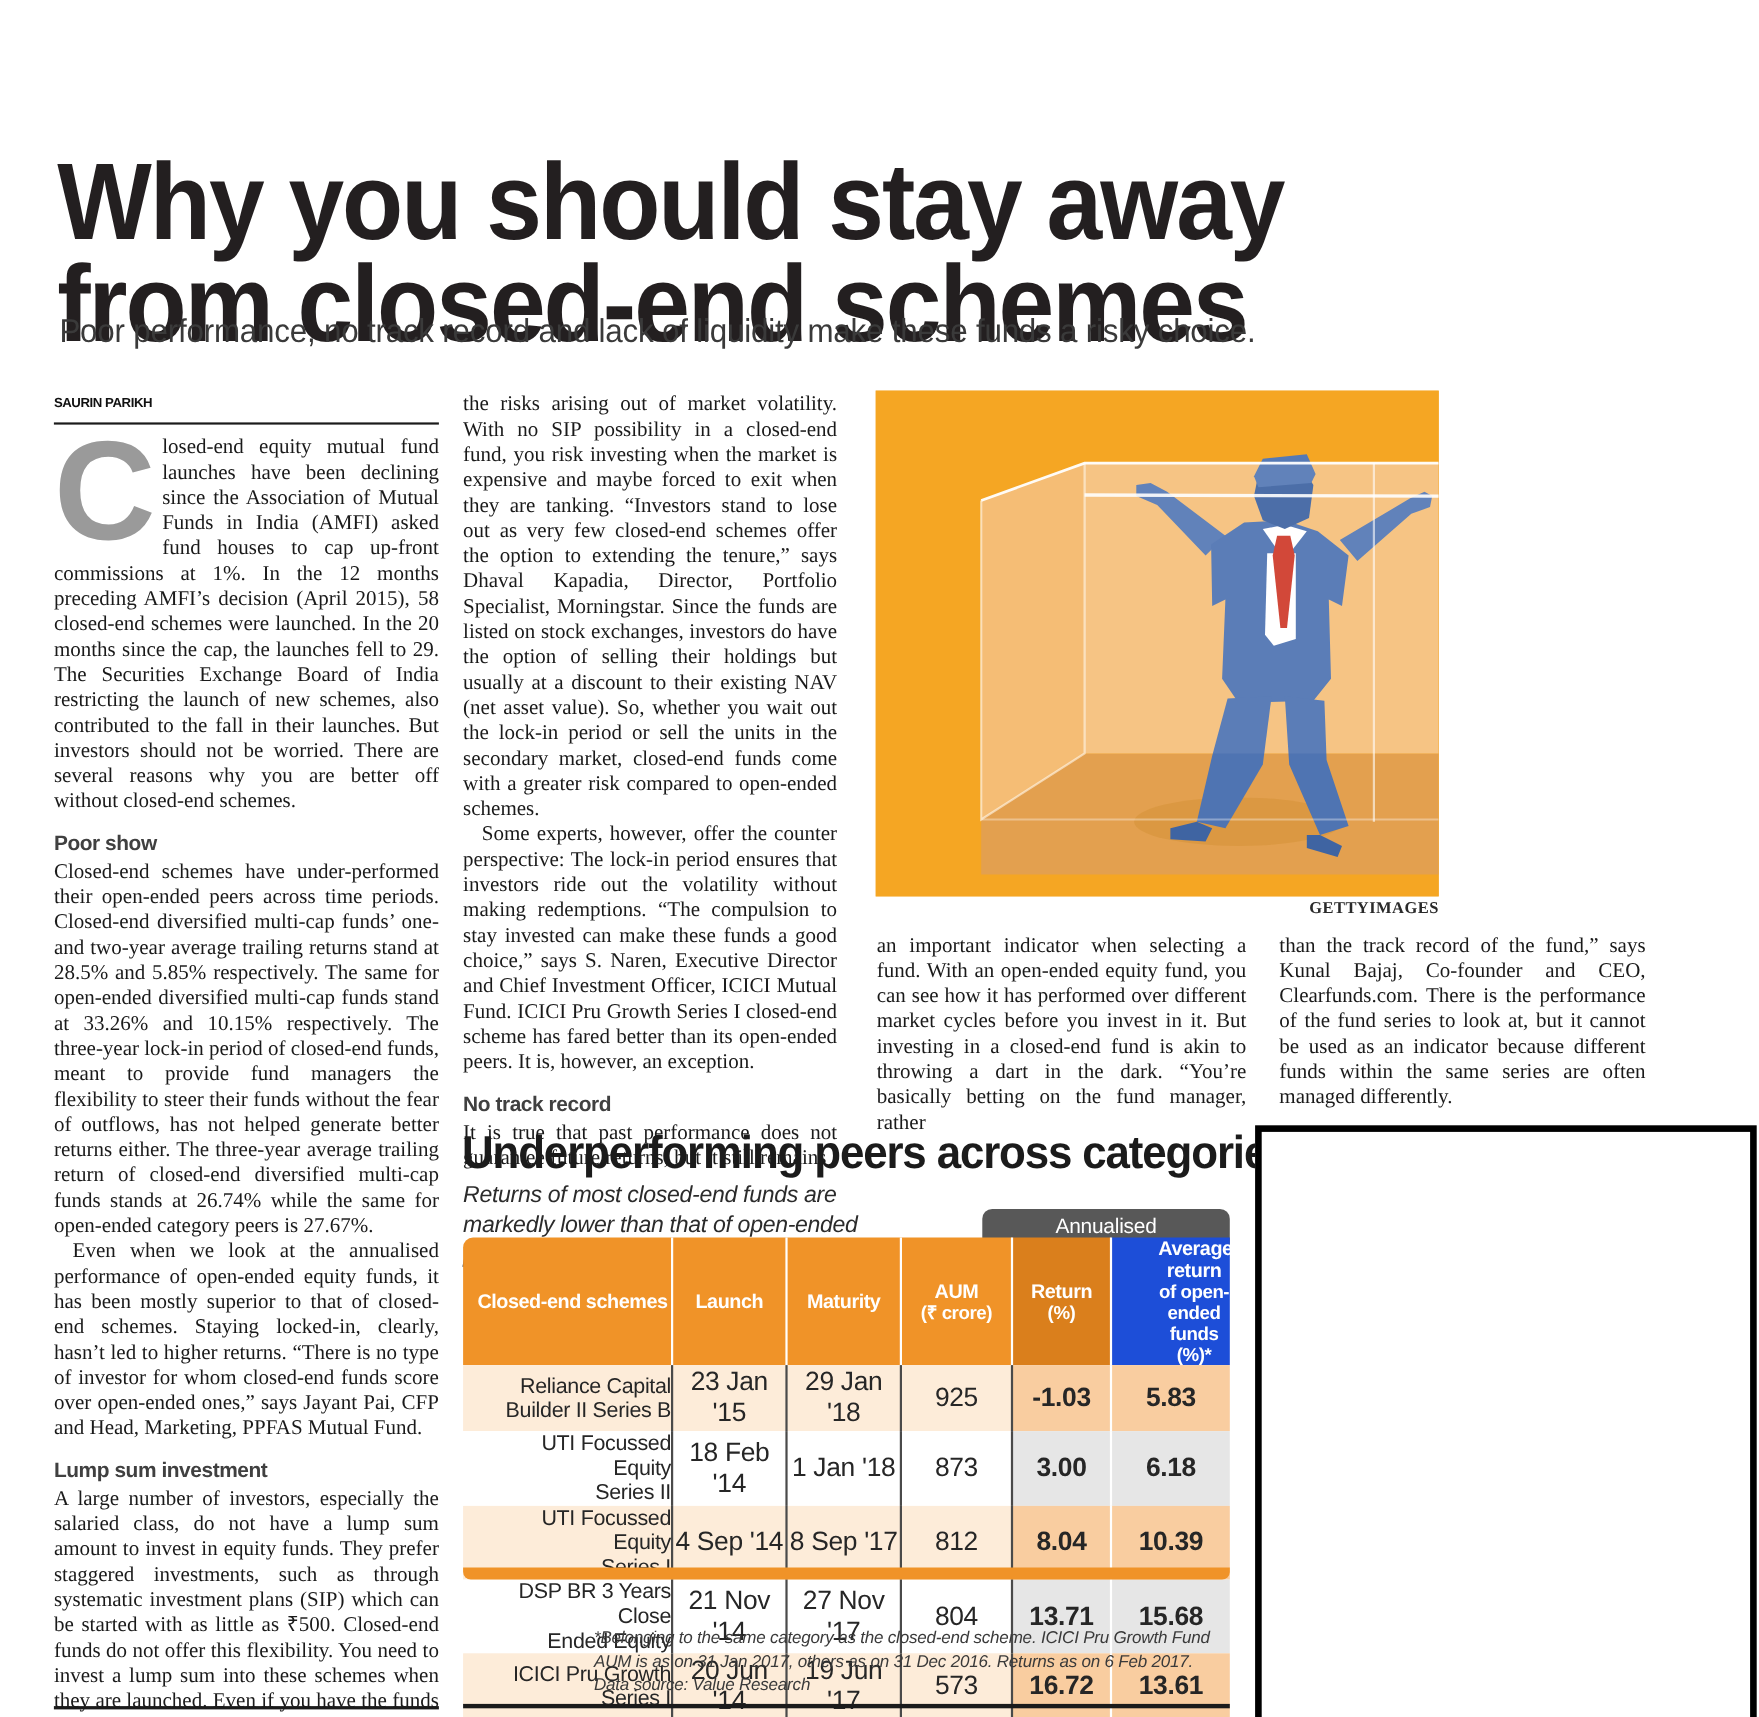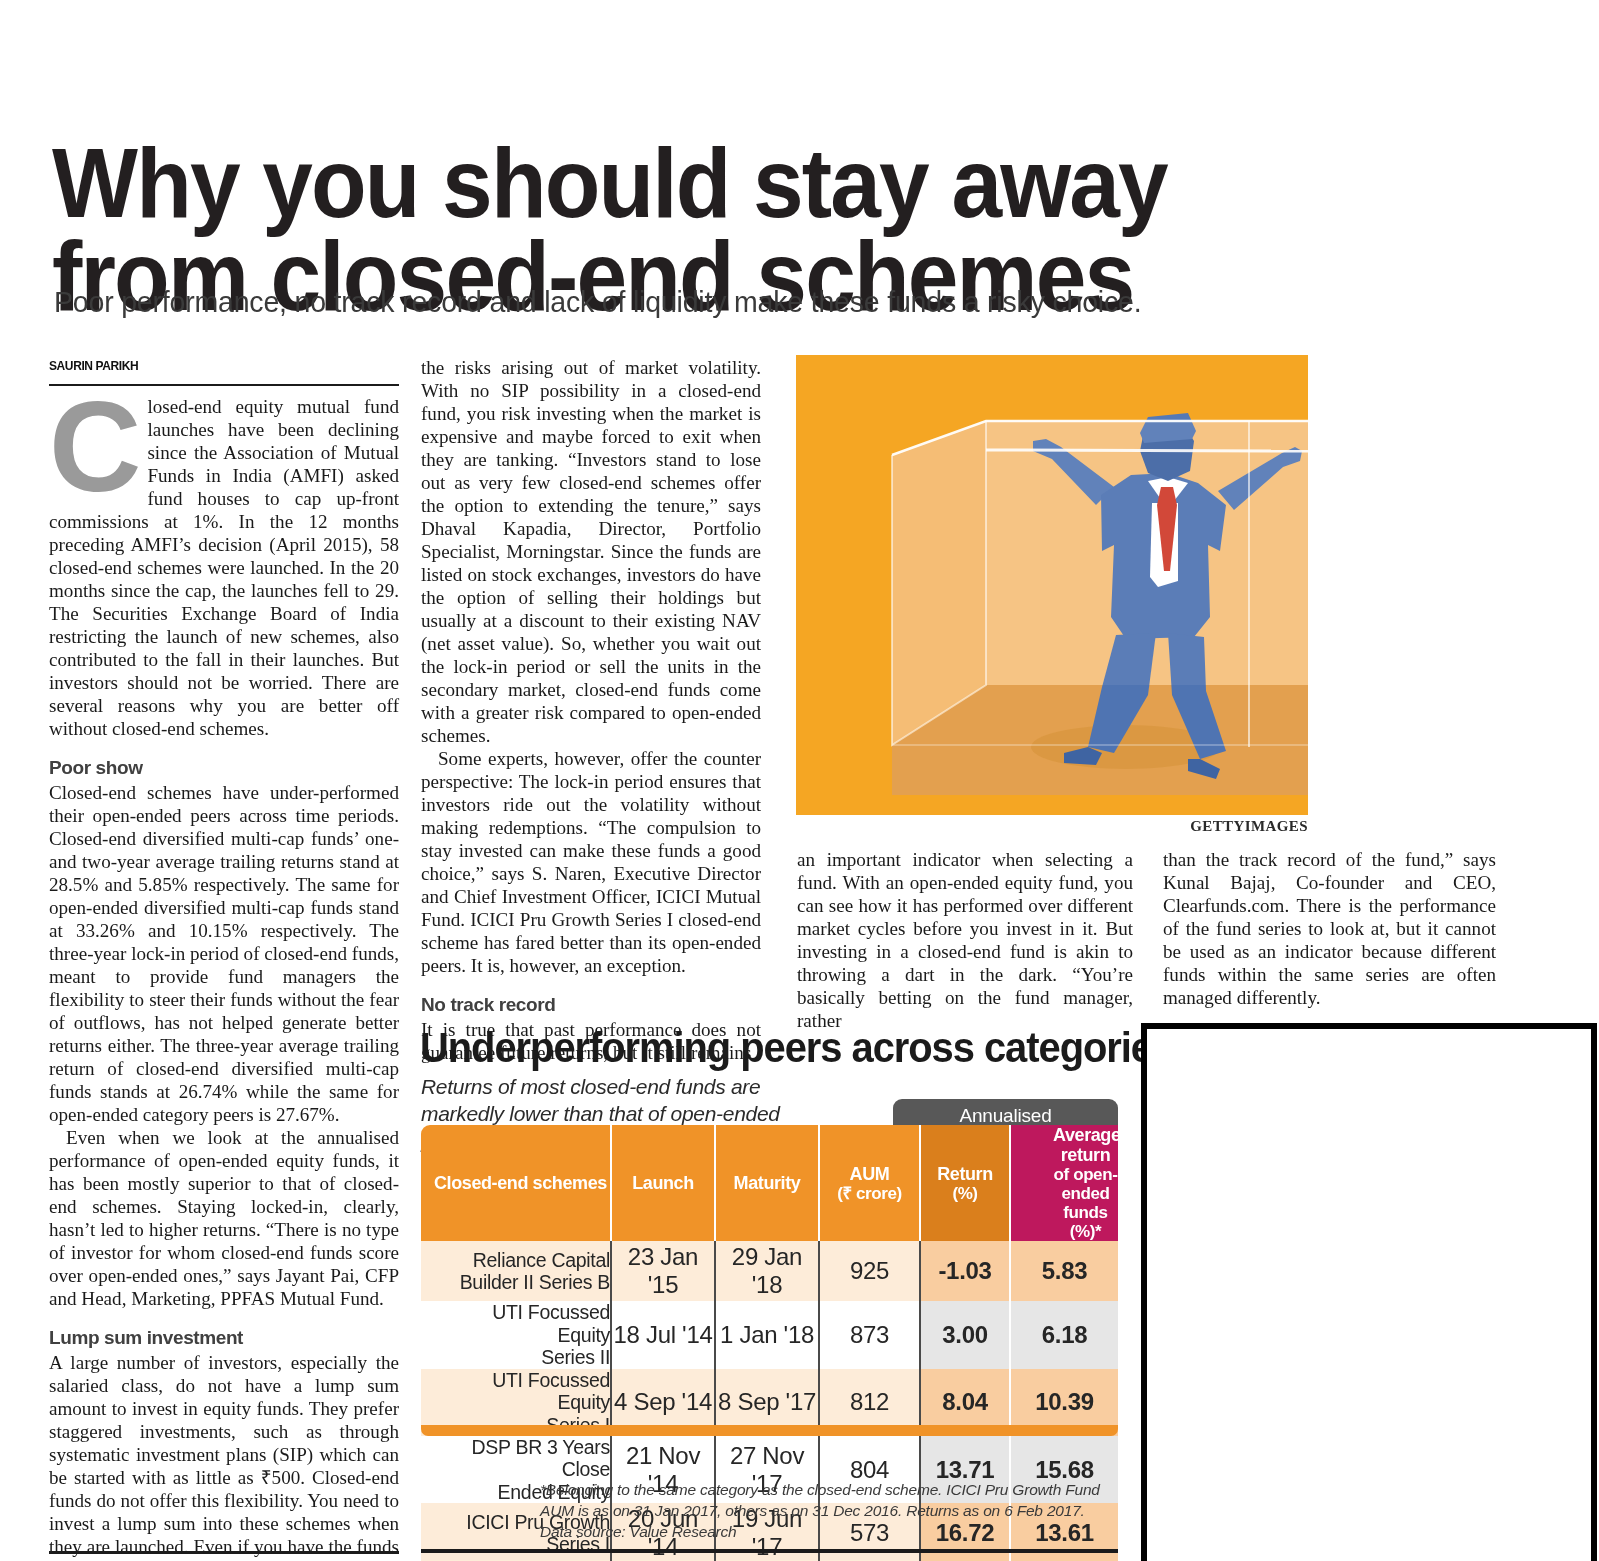--- a/index.html
+++ b/index.html
@@ -222,21 +222,21 @@
   .tbl thead th.th-scheme {
     text-align: left;
     padding-left: 13px;
     border-top-left-radius: 9px;
   }
   .tbl thead th.th-ann {
     background: #da7f1c;
     border-right: 2px solid #ffffff;
   }
   .tbl thead th.th-last {
-    background: #be185d;
+    background: #1d4ed8;
     border-right: none;
     border-top-right-radius: 0;
     padding-left: 42px;
   }
   .tbl thead th .sm {
     display: block;
     font-size: 17px;
     font-weight: bold;
   }
 
@@ -434,21 +434,21 @@
         <td>29 Jan '18</td>
         <td>925</td>
         <td class="c-num">-1.03</td>
         <td class="c-num c-last">5.83</td>
       </tr>
       <tr class="even">
         <td class="c-scheme">
           <span>UTI Focussed Equity</span><br>
           <span>Series II</span>
         </td>
-        <td>18 Jul '14</td>
+        <td>18 Feb '14</td>
         <td>1 Jan '18</td>
         <td>873</td>
         <td class="c-num">3.00</td>
         <td class="c-num c-last">6.18</td>
       </tr>
       <tr class="odd">
         <td class="c-scheme">
           <span>UTI Focussed Equity</span><br>
           <span>Series I</span>
         </td>

